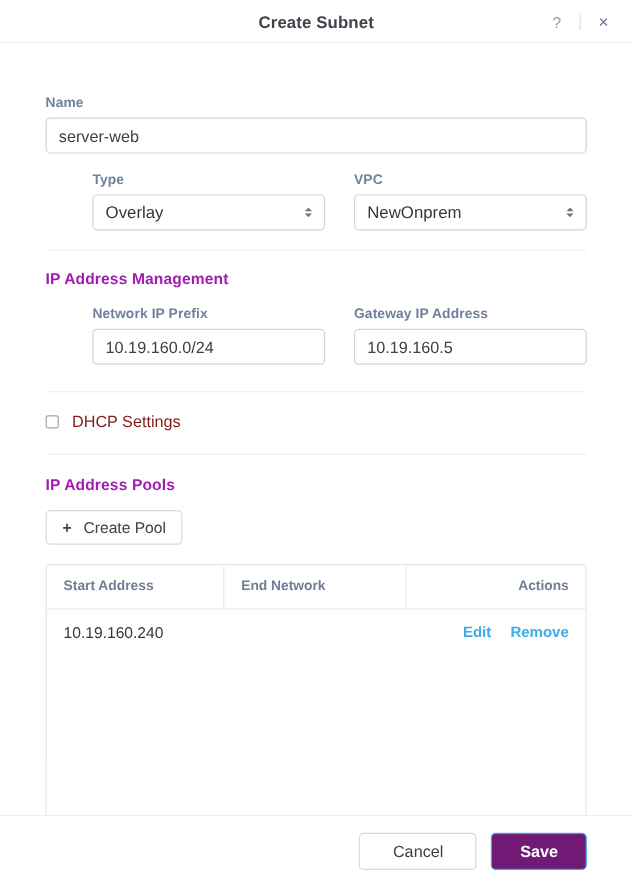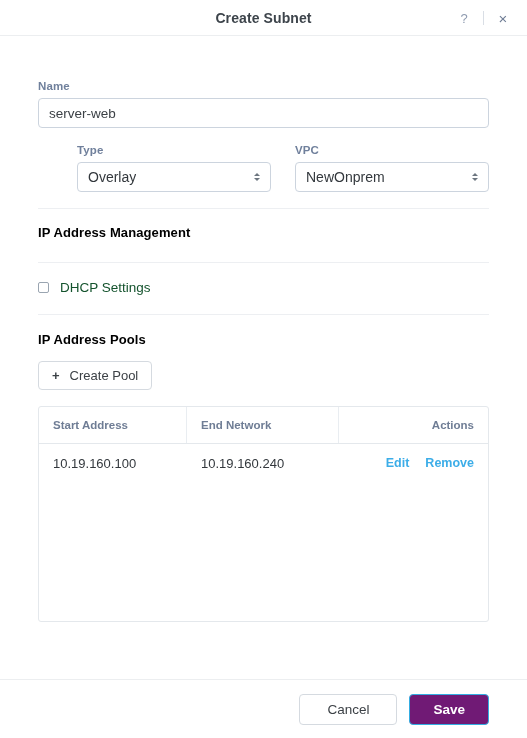--- a/index.html
+++ b/index.html
@@ -148,42 +148,42 @@
 
   .divider {
     height: 1px;
     background: #edeff2;
     margin: 0;
   }
 
   .section-title {
     font-size: 13px;
     font-weight: 700;
-    color: #000000;
+    color: #a21caf;
     letter-spacing: 0.1px;
   }
 
   
   .checkbox-row {
     display: flex;
     align-items: center;
     gap: 11px;
   }
   .cbox {
     width: 11px;
     height: 11px;
     border: 1px solid #9aa5b1;
     border-radius: 2px;
     background: #fff;
     flex: 0 0 auto;
     cursor: pointer;
   }
   .cbox-label {
     font-size: 13.5px;
-    color: #14532d;
+    color: #7f1d1d;
     cursor: pointer;
   }
 
   
   .btn-outline {
     display: inline-flex;
     align-items: center;
     gap: 10px;
     height: 29px;
     padding: 0 13px;
@@ -322,20 +322,30 @@
             </span>
         </div>
       </div>
     </div>
 
     <div class="divider" style="margin-top:13px;"></div>
 
     <div style="padding-top:16px;">
       <div class="section-title">IP Address Management</div>
 
+      <div class="row" style="margin-top:16px;">
+        <div class="col">
+          <div class="field-label">Network IP Prefix</div>
+          <input class="text-input" type="text" value="10.19.160.0/24" style="">
+        </div>
+        <div class="col">
+          <div class="field-label">Gateway IP Address</div>
+          <input class="text-input" type="text" value="10.19.160.5" style="">
+        </div>
+      </div>
     </div>
 
     <div class="divider" style="margin-top:22px;"></div>
 
     <div class="checkbox-row" style="margin-top:17px;">
       <span class="cbox"></span>
       <span class="cbox-label">DHCP Settings</span>
     </div>
 
     <div class="divider" style="margin-top:19px;"></div>
@@ -355,23 +365,20 @@
           </div>
           <div class="pc pc-end">
             <span class="th-text">End Network</span>
           </div>
           <div class="pc pc-act">
             <span class="th-text">Actions</span>
           </div>
         </div>
 
         <div class="pool-row">
-          <div class="pc pc-start">
-            <span class="td-text">10.19.160.100</span>
-          </div>
           <div class="pc pc-end">
             <span class="td-text">10.19.160.240</span>
           </div>
           <div class="pc pc-act">
             <span class="link">Edit</span>
             <span class="link">Remove</span>
           </div>
         </div>
       </div>
     </div>

